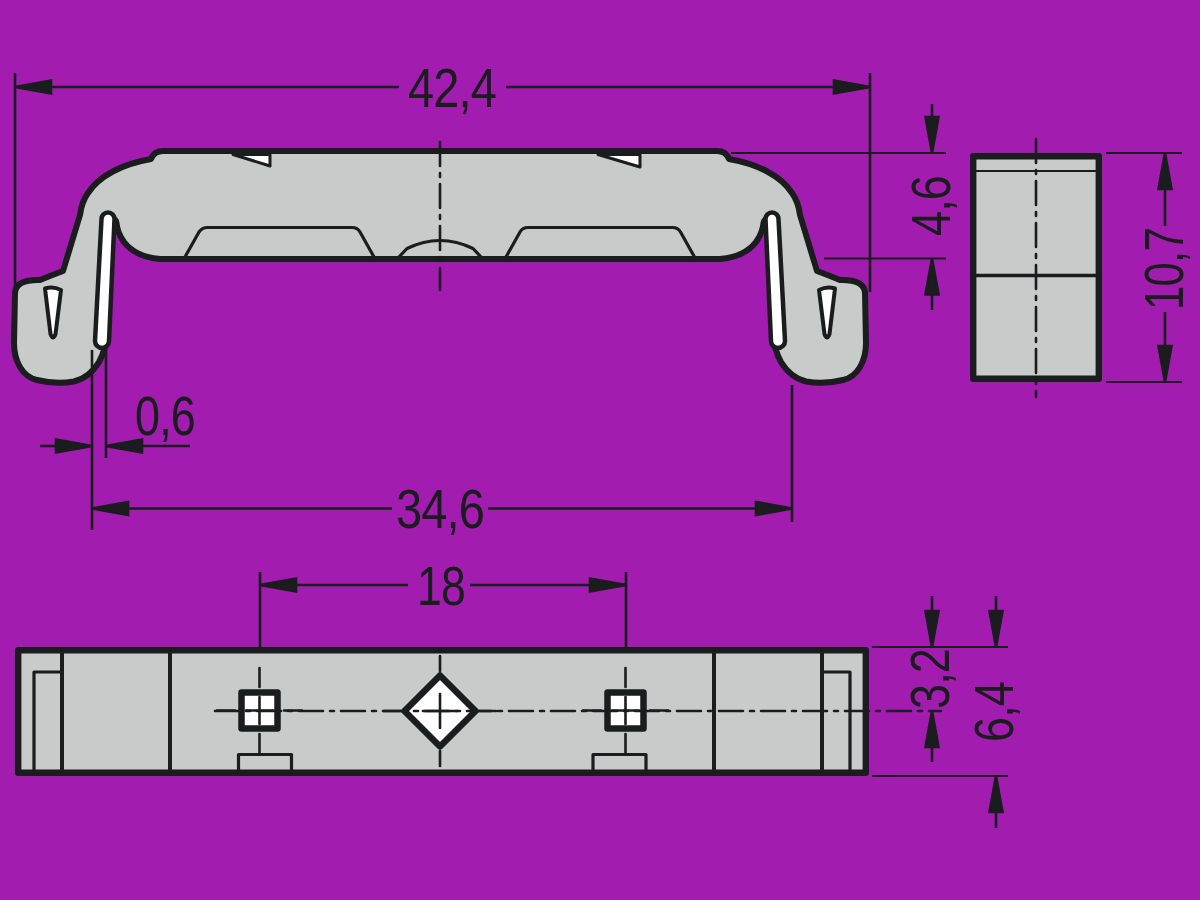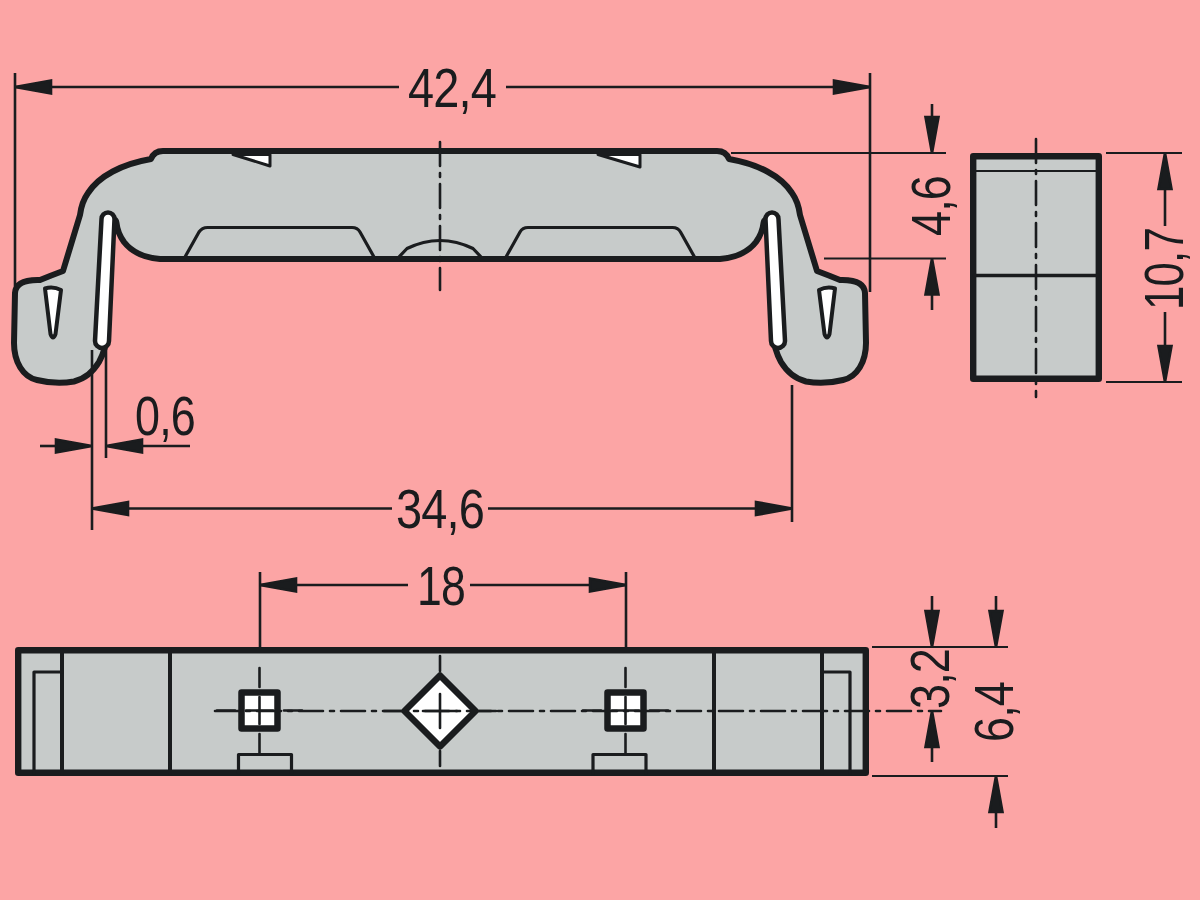--- a/index.html
+++ b/index.html
@@ -1,16 +1,16 @@
 <!DOCTYPE html>
 <html><head>
 <meta charset="utf-8">
 <style>
   html,body{margin:0;padding:0;background:#fff;}
-  .canvas{position:relative;width:1200px;height:900px;background:#fca5a5;overflow:hidden;
+  .canvas{position:relative;width:1200px;height:900px;background:#a21caf;overflow:hidden;
           font-family:"Liberation Sans",sans-serif;}
   svg{display:block;}
   .dim-text{font-family:"Liberation Sans",sans-serif;font-size:56px;fill:#1a1c1e;
             letter-spacing:-1px;}
 </style>
 </head>
 <body>
 
 <div class="canvas">
 <svg width="1200" height="900" viewBox="0 0 1200 900">

